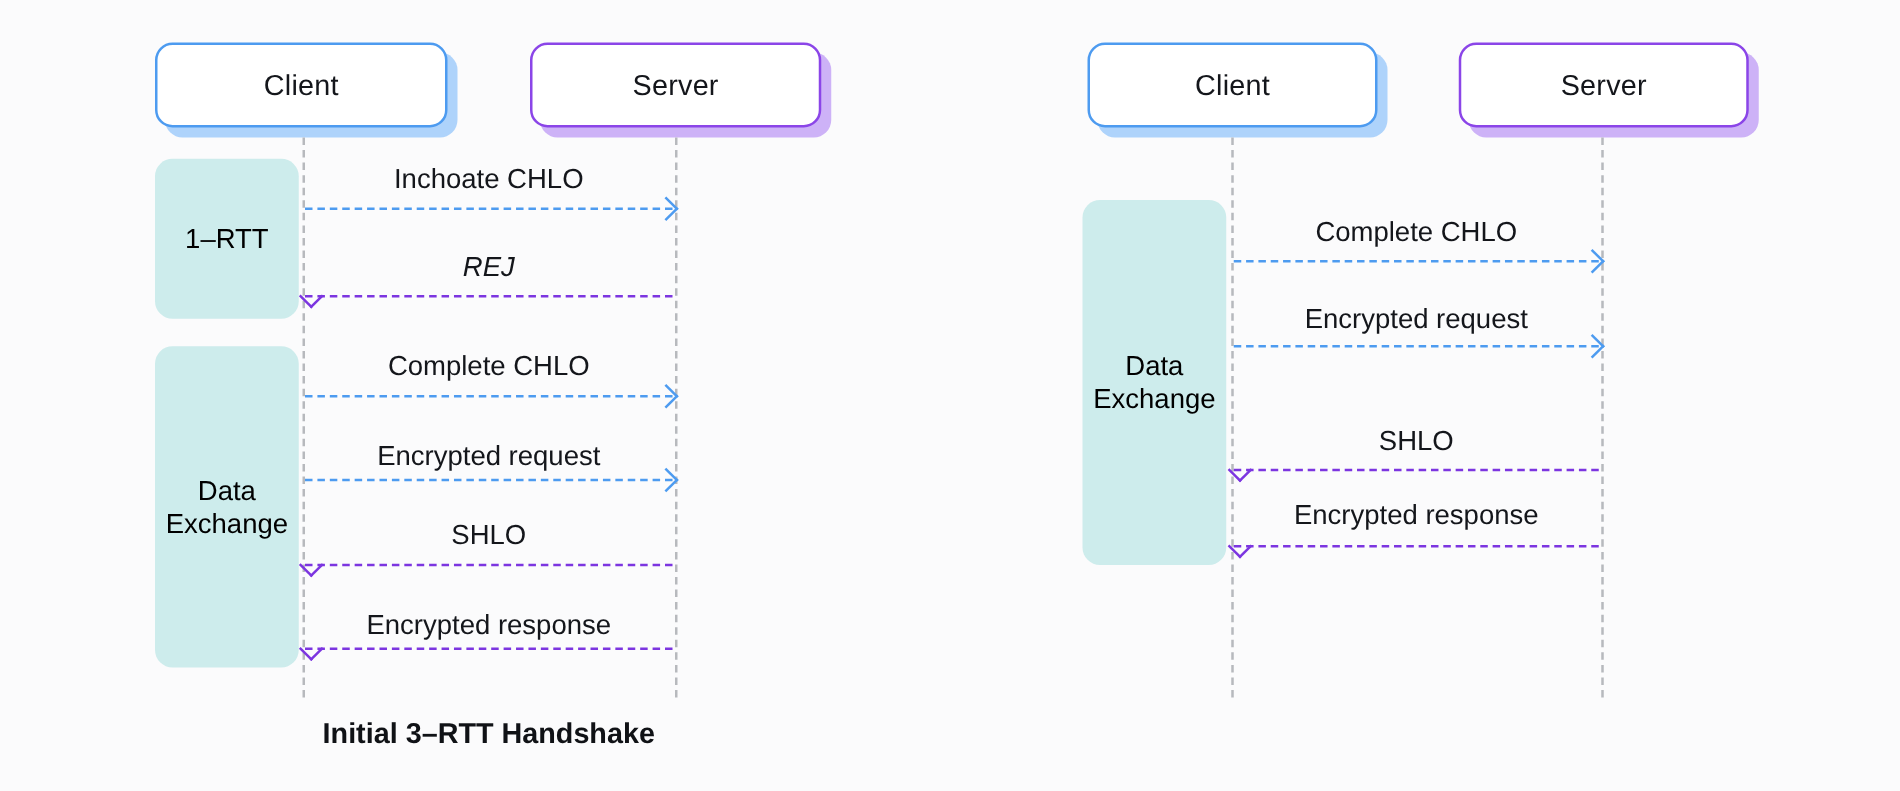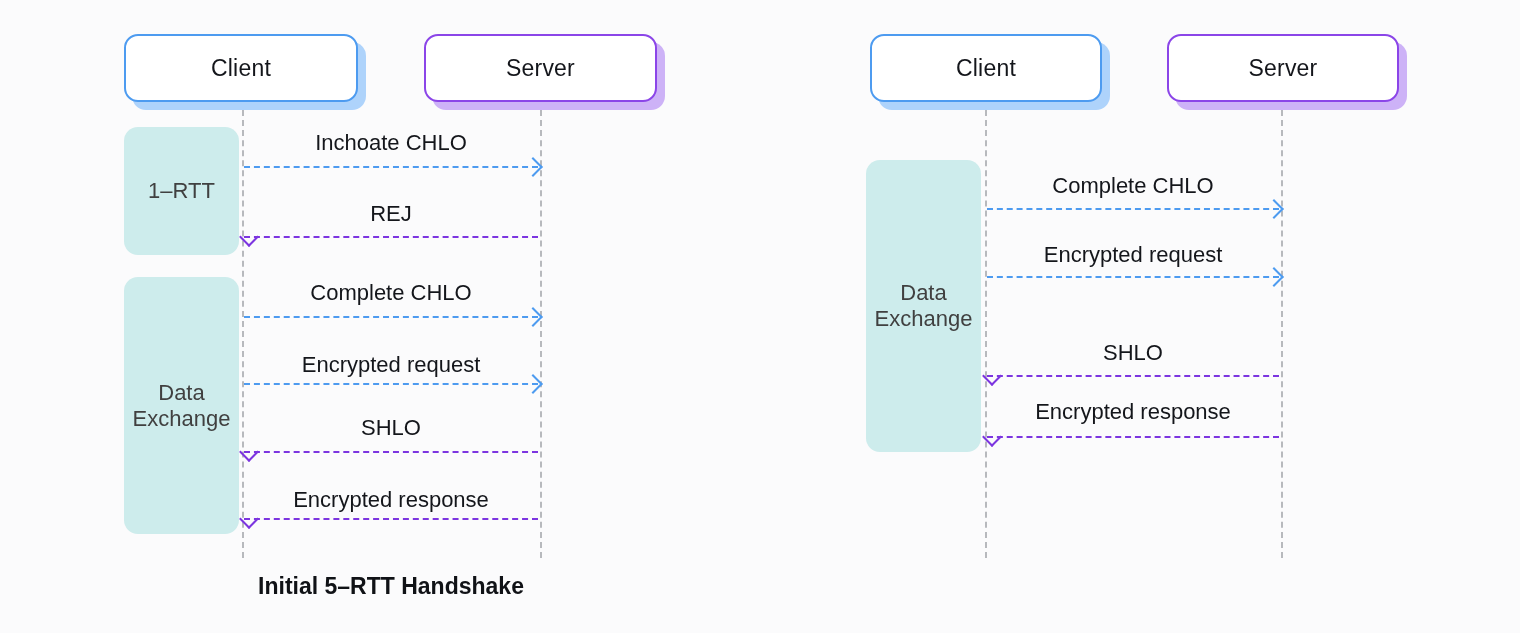--- a/index.html
+++ b/index.html
@@ -66,21 +66,21 @@
     position: absolute;
     box-sizing: border-box;
     background: #cdecec;
     border-radius: 14px;
     display: flex;
     align-items: center;
     justify-content: center;
     text-align: center;
     font-size: 22px;
     line-height: 1.18;
-    color: #404040;
+    color: #000000;
     white-space: pre-line;
   }
 
   
   .message {
     position: absolute;
     height: 2px;
   }
   .message .line {
     position: absolute;
@@ -157,21 +157,21 @@
       <span>Data
 Exchange</span>
     </div>
 
     <div class="msg-label" style="left:391px; top:130px;">Inchoate CHLO</div>
     <div class="message to-right" style="left:244px; top:166px; width:294px;">
       <span class="line"></span>
       <span class="head"></span>
     </div>
 
-    <div class="msg-label" style="left:391px; top:201px;">REJ</div>
+    <div class="msg-label" style="left:391px; top:201px;font-style:italic;">REJ</div>
     <div class="message to-left" style="left:244px; top:236px; width:294px;">
       <span class="line"></span>
       <span class="head"></span>
     </div>
 
     <div class="msg-label" style="left:391px; top:280px;">Complete CHLO</div>
     <div class="message to-right" style="left:244px; top:316px; width:294px;">
       <span class="line"></span>
       <span class="head"></span>
     </div>
@@ -187,21 +187,21 @@
       <span class="line"></span>
       <span class="head"></span>
     </div>
 
     <div class="msg-label" style="left:391px; top:487px;">Encrypted response</div>
     <div class="message to-left" style="left:244px; top:518px; width:294px;">
       <span class="line"></span>
       <span class="head"></span>
     </div>
 
-    <div class="caption" style="left:391px; top:573px;">Initial 5–RTT Handshake</div>
+    <div class="caption" style="left:391px; top:573px;">Initial 3–RTT Handshake</div>
   </div>
 
   <div class="panel" id="panel-right">
 
     <div class="actor client" style="left:110px; top:34px; width:232px;">
       <span>Client</span>
     </div>
 
     <div class="actor server" style="left:407px; top:34px; width:232px;">
       <span>Server</span>

